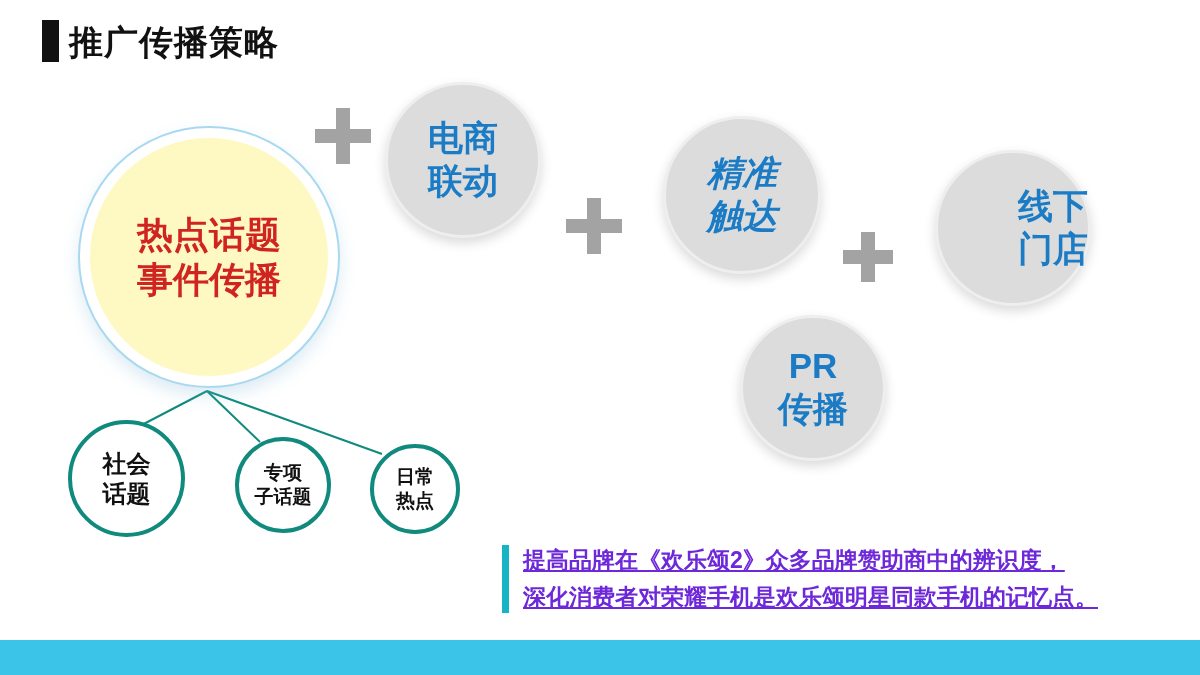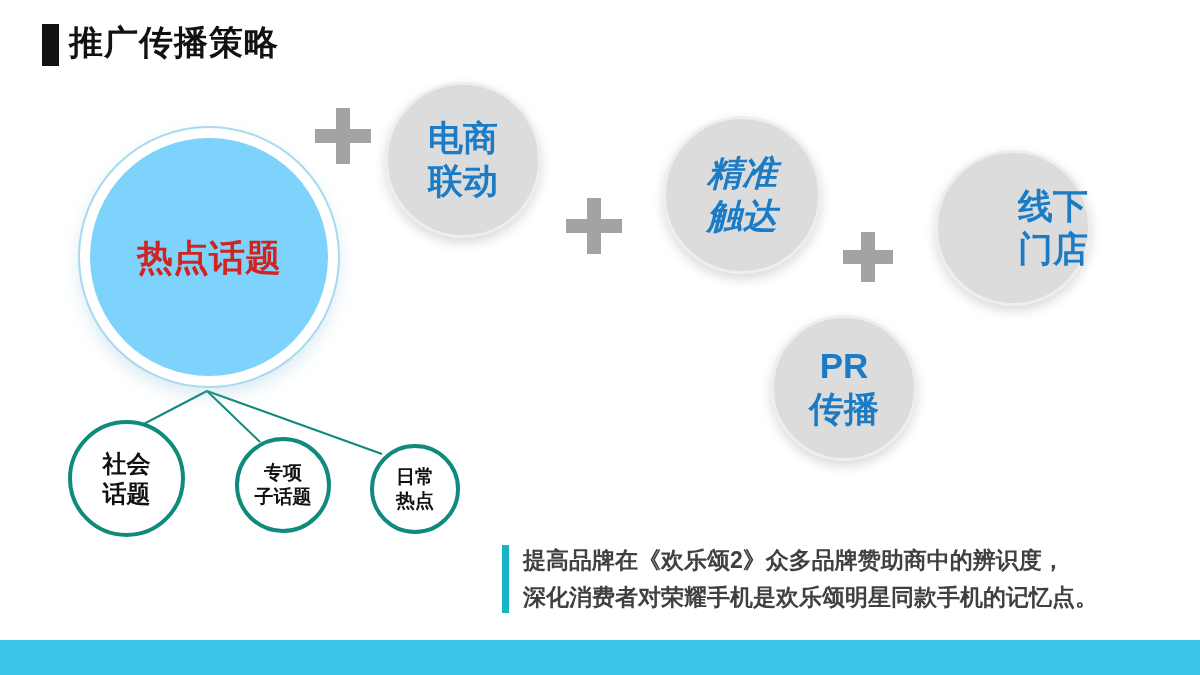--- a/index.html
+++ b/index.html
@@ -2,43 +2,43 @@
 <html><head>
 <meta charset="utf-8">
 <style>
   * { margin:0; padding:0; box-sizing:border-box; }
   html,body { width:1200px; height:675px; }
   body { font-family:"Liberation Sans","DejaVu Sans",sans-serif; background:#ffffff; }
 
   .slide { position:relative; width:1200px; height:675px; background:#ffffff; overflow:hidden; }
 
   
-  .title-wrap { position:absolute; left:10px; top:20px; display:flex; align-items:flex-end;padding-left:32px; }
+  .title-wrap { position:absolute; left:10px; top:20px; display:flex; align-items:flex-start;padding-left:32px; }
   .title-marker { width:17px; height:42px; background:#111111; margin-right:10px; }
   .title-text { font-size:34px; font-weight:bold; color:#111111; letter-spacing:1px; }
 
   
   .big-circle { position:absolute; left:78px; top:126px; width:262px; height:262px;
     border-radius:50%; border:2px solid #a9d9ee; background:#ffffff;
     display:flex; align-items:center; justify-content:center;
     box-shadow:0 8px 16px rgba(120,180,210,0.25); }
-  .big-circle-inner { width:238px; height:238px; border-radius:50%; background:#7dd3fc;
+  .big-circle-inner { width:238px; height:238px; border-radius:50%; background:#fef9c3;
     display:flex; flex-direction:column; align-items:center; justify-content:center; }
   .big-circle-inner div { font-size:36px; font-weight:bold; color:#d02420; line-height:1.25; }
 
   
   .sc { position:absolute; border-radius:50%; background:#dcdcdc; border:3px solid #eeeeee;
     display:flex; flex-direction:column; align-items:center; justify-content:center;
     box-shadow:0 5px 12px rgba(0,0,0,0.15); }
   .sc div { font-size:35px; font-weight:bold; color:#1b7cc5; line-height:1.22; }
   .sc-ecom  { left:385px; top:82px;  width:156px; height:156px;text-align:right; }
   .sc-prec  { left:663px; top:116px; width:158px; height:158px;font-style:italic; }
   .sc-off   { left:935px; top:150px; width:156px; height:156px;align-items:flex-end; }
   .sc-cross { left:485px; top:285px; width:156px; height:156px; }
-  .sc-pr    { left:771px; top:315px; width:146px; height:146px; }
+  .sc-pr    { left:740px; top:315px; width:146px; height:146px; }
 
   
   .plus { position:absolute; }
   .plus::before { content:""; position:absolute; left:50%; top:0; width:14px; height:100%;
     transform:translateX(-50%); background:#a3a3a3; }
   .plus::after { content:""; position:absolute; top:50%; left:0; height:14px; width:100%;
     transform:translateY(-50%); background:#a3a3a3; }
   .plus-1 { left:315px; top:108px; width:56px; height:56px; }
   .plus-2 { left:566px; top:198px; width:56px; height:56px; }
   .plus-3 { left:843px; top:232px; width:50px; height:50px; }
@@ -53,21 +53,21 @@
   .tc-1 { left:68px;  top:420px; width:117px; height:117px; }
   .tc-1 div { font-size:24px; }
   .tc-2 { left:235px; top:437px; width:96px;  height:96px; }
   .tc-2 div { font-size:19px; }
   .tc-3 { left:370px; top:444px; width:90px;  height:90px; }
   .tc-3 div { font-size:19px; }
 
   
   .note { position:absolute; left:502px; top:542px; display:flex; }
   .note-bar { width:7px; height:68px; background:#16b4c4; margin-right:14px; margin-top:3px; }
-  .note-lines div { font-size:23px; font-weight:bold; color:#404040; line-height:37px; }
+  .note-lines div { font-size:23px; font-weight:bold; color:#6d28d9; line-height:37px;text-decoration:underline; }
 
   
   .bottom-bar { position:absolute; left:0; bottom:0; width:1200px; height:35px; background:#3bc3e8; }
 </style>
 </head>
 <body>
 
 <div class="slide">
 
   <div class="title-wrap">
@@ -77,20 +77,21 @@
 
   <svg class="connectors" viewBox="0 0 1200 675">
     <line x1="207" y1="391" x2="136" y2="428" stroke="#0f8a7d" stroke-width="2"></line>
     <line x1="207" y1="391" x2="260" y2="442" stroke="#0f8a7d" stroke-width="2"></line>
     <line x1="207" y1="391" x2="382" y2="454" stroke="#0f8a7d" stroke-width="2"></line>
   </svg>
 
   <div class="big-circle">
     <div class="big-circle-inner">
       <div>热点话题</div>
+      <div>事件传播</div>
     </div>
   </div>
 
   <div class="plus plus-1"></div>
   <div class="plus plus-2"></div>
   <div class="plus plus-3"></div>
 
   <div class="sc sc-ecom">
     <div>电商</div>
     <div>联动</div>

